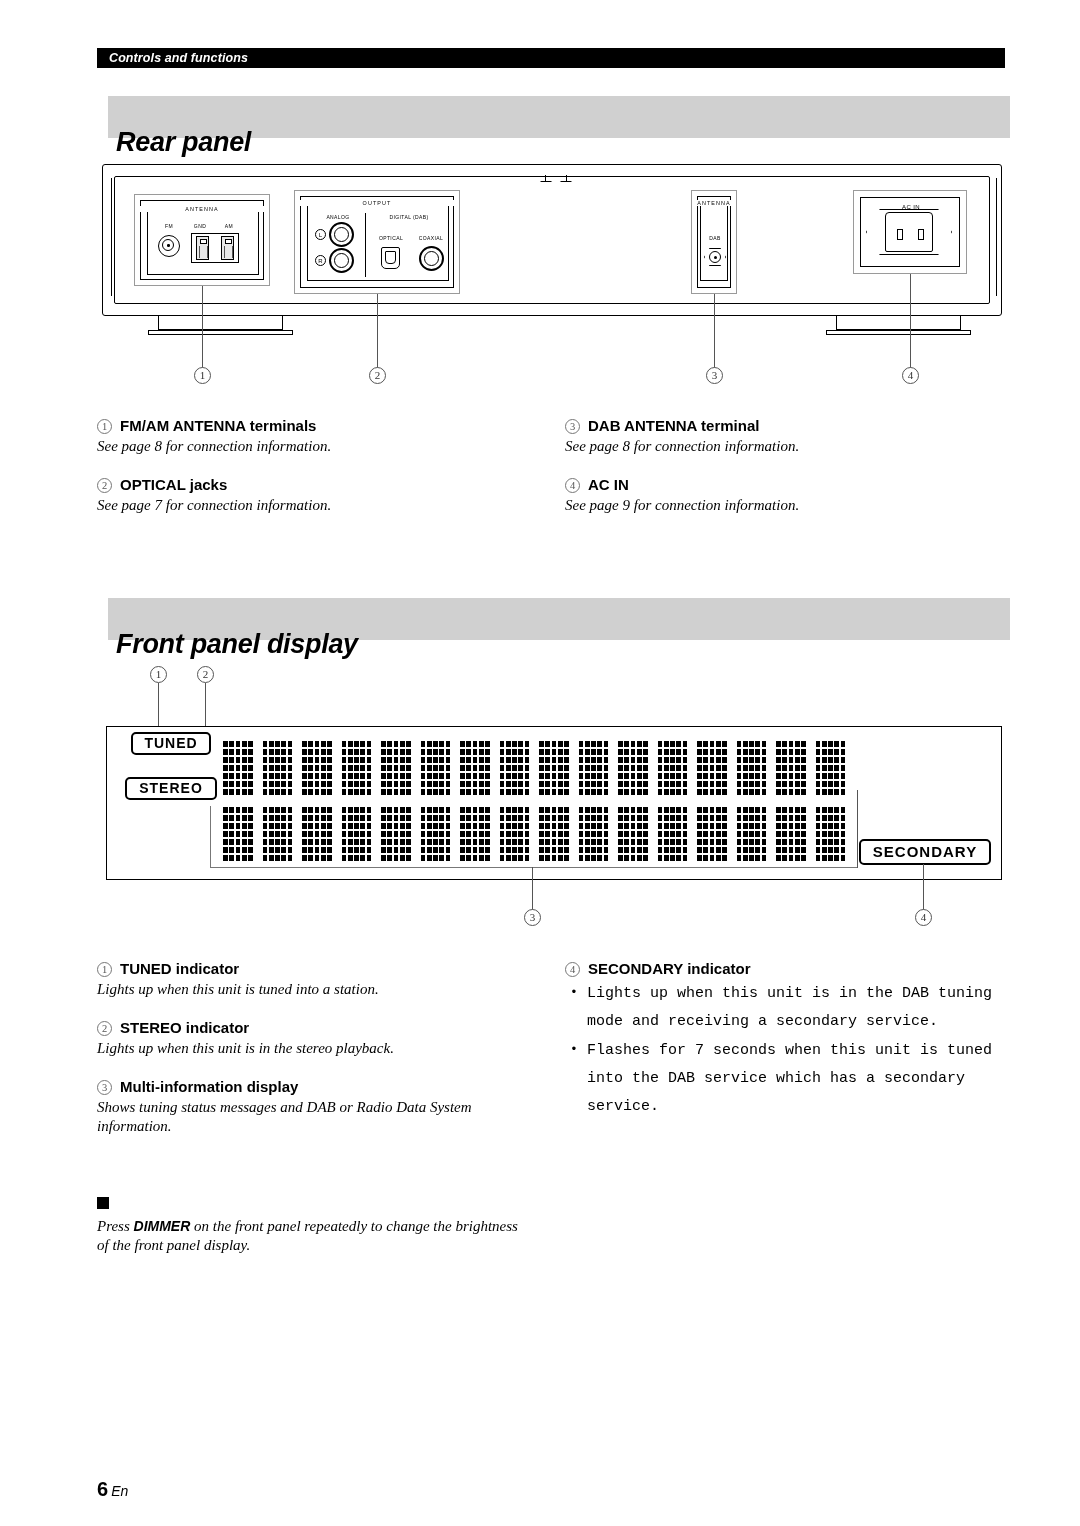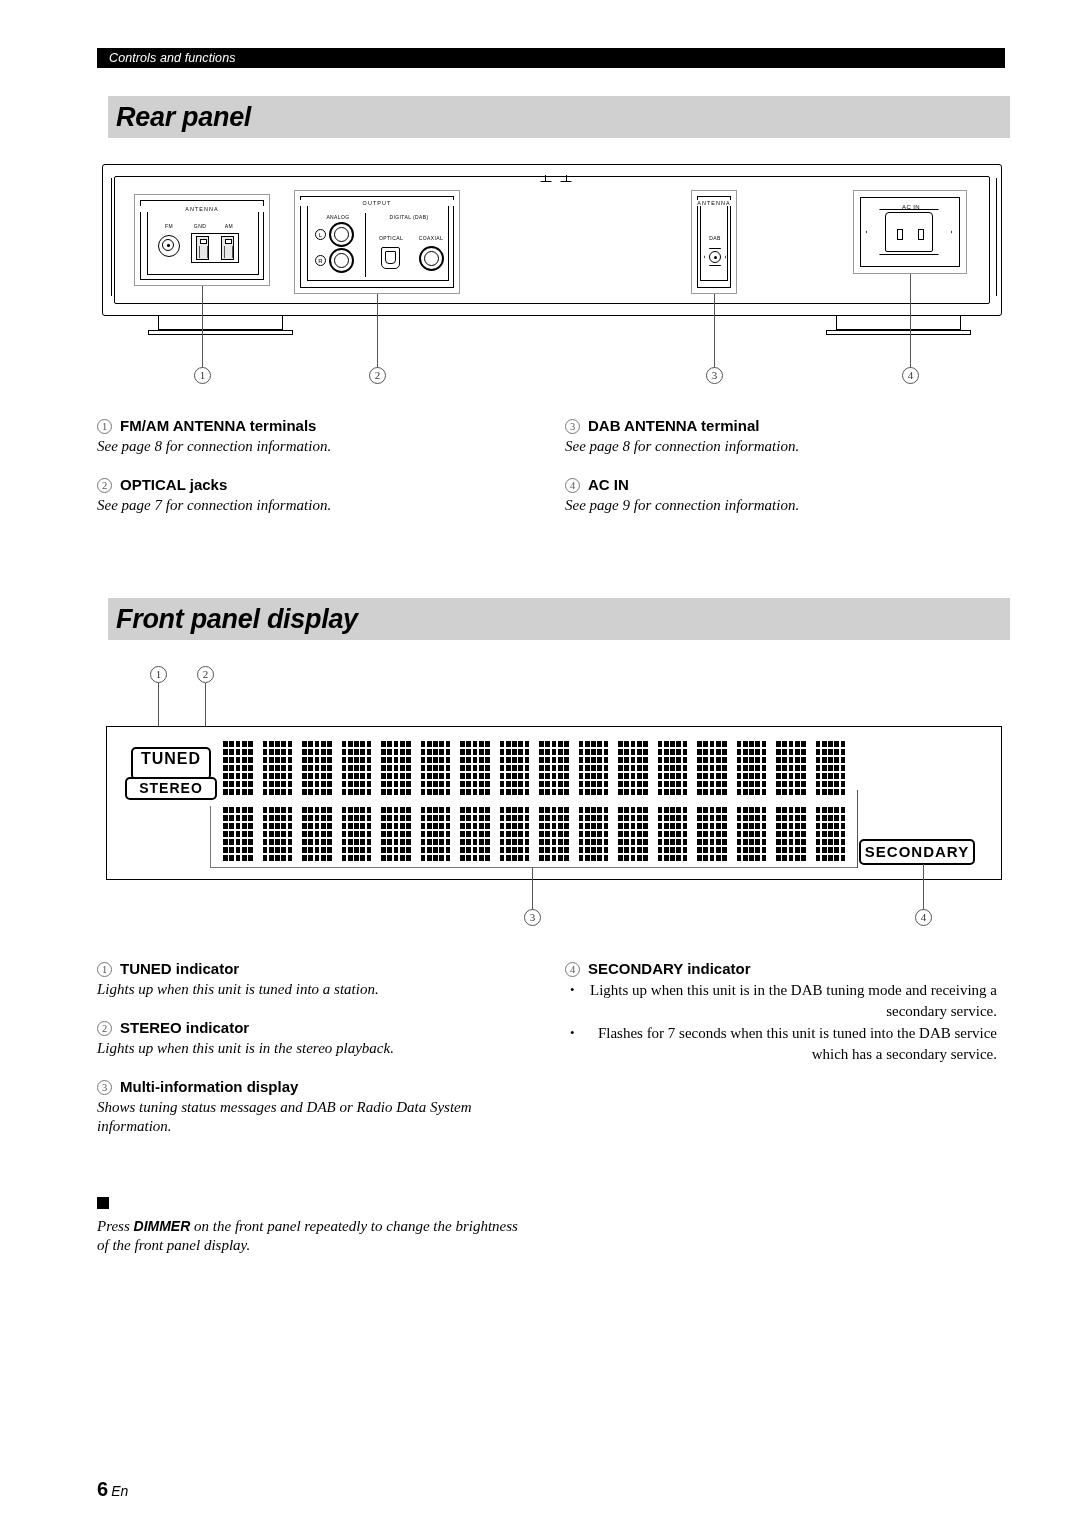--- a/index.html
+++ b/index.html
@@ -20,21 +20,21 @@
   .running-head {
     position: absolute;
     left: 97px;
     top: 48px;
     width: 908px;
     height: 20px;
     background: #000;
     color: #fff;
     font-family: "Liberation Sans", sans-serif;
     font-style: italic;
-    font-weight: normal;
+    font-weight: bold;
     font-size: 12.5px;
     line-height: 20px;
     padding-left: 12px;
     box-sizing: border-box;
     letter-spacing: 0.1px;
   }
 
   
   .section-bar {
     position: absolute;
@@ -44,20 +44,21 @@
     background: #d0d0d0;
   }
   .section-bar .label {
     font-family: "Liberation Sans", sans-serif;
     font-style: italic;
     font-weight: bold;
     font-size: 27px;
     line-height: 42px;
     padding-left: 8px;
     letter-spacing: -0.3px;
+    margin-top: 25px;
   }
   #bar-rear { top: 96px; }
   #bar-front { top: 598px; }
 
   
   #rear-panel-figure {
     position: absolute;
     left: 98px;
     top: 160px;
     width: 912px;
@@ -406,27 +407,26 @@
   }
   .item-body {
     font-family: "Liberation Serif", serif;
     font-size: 15px;
     line-height: 19px;
     margin: 0 0 20px 0;
     font-style: italic;
   }
   .bullet-list { margin: 0; padding: 0; list-style: none; }
   .bullet-list li {
-    font-family: Liberation Serif, serif;
+    font-family: Liberation Mono, monospace;
     font-size: 15px;
-    line-height: 21px;
+    line-height: 28px;
     padding-left: 22px;
     position: relative;
     margin-bottom: 1px;
-    text-align: right;
   }
   .bullet-list li:before {
     content: "\2022";
     position: absolute;
     left: 5px;
     top: -1px;
     font-size: 13px;
   }
 
   
@@ -449,23 +449,23 @@
     position: absolute;
     border: 2.2px solid #000;
     border-radius: 5px;
     box-sizing: border-box;
     background: #fff;
     font-family: "Liberation Sans", sans-serif;
     font-weight: bold;
     text-align: center;
     letter-spacing: 1px;
   }
-  #ind-tuned  { left: 24px; top: 20px;  width: 80px; height: 33px; font-size: 16px; line-height: 19px; }
+  #ind-tuned  { left: 24px; top: 5px;  width: 80px; height: 23px; font-size: 14px; line-height: 19px; }
   #ind-stereo { left: 18px; top: 50px;  width: 92px; height: 23px; font-size: 14px; line-height: 19px; }
-  #ind-secondary { left: 752px; top: 112px; width: 116px; height: 26px; font-size: 15px; line-height: 22px; }
+  #ind-secondary { left: 752px; top: 112px; width: 132px; height: 26px; font-size: 15px; line-height: 22px; }
 
   #dotmatrix {
     position: absolute;
     left: 116px; top: 14px;
     width: 632px; height: 124px;
   }
   .dm-row { display: flex; gap: 9.5px; height: 54px; }
   .dm-row + .dm-row { margin-top: 12px; }
   .dm-cell {
     width: 30px; height: 54px;

